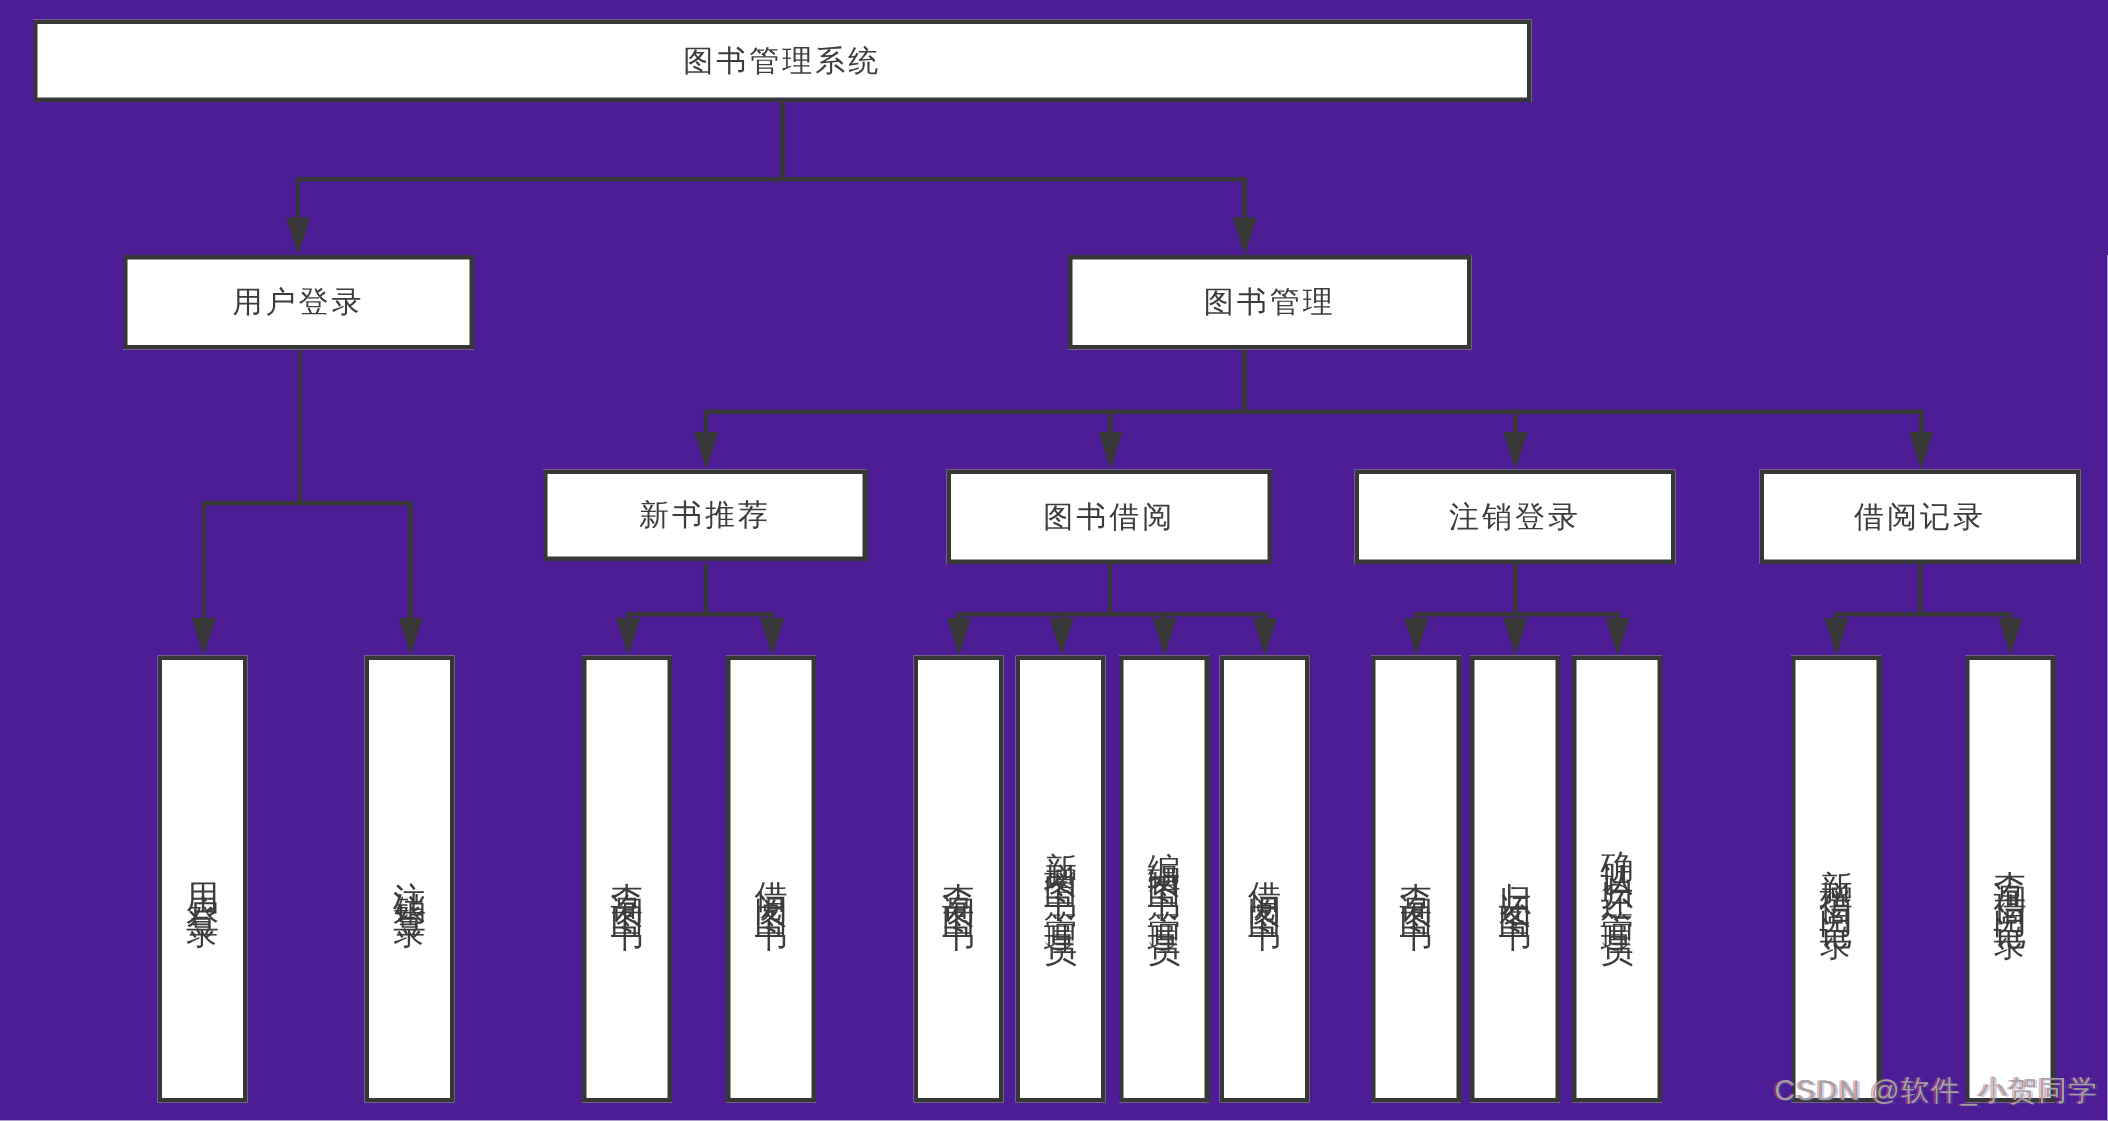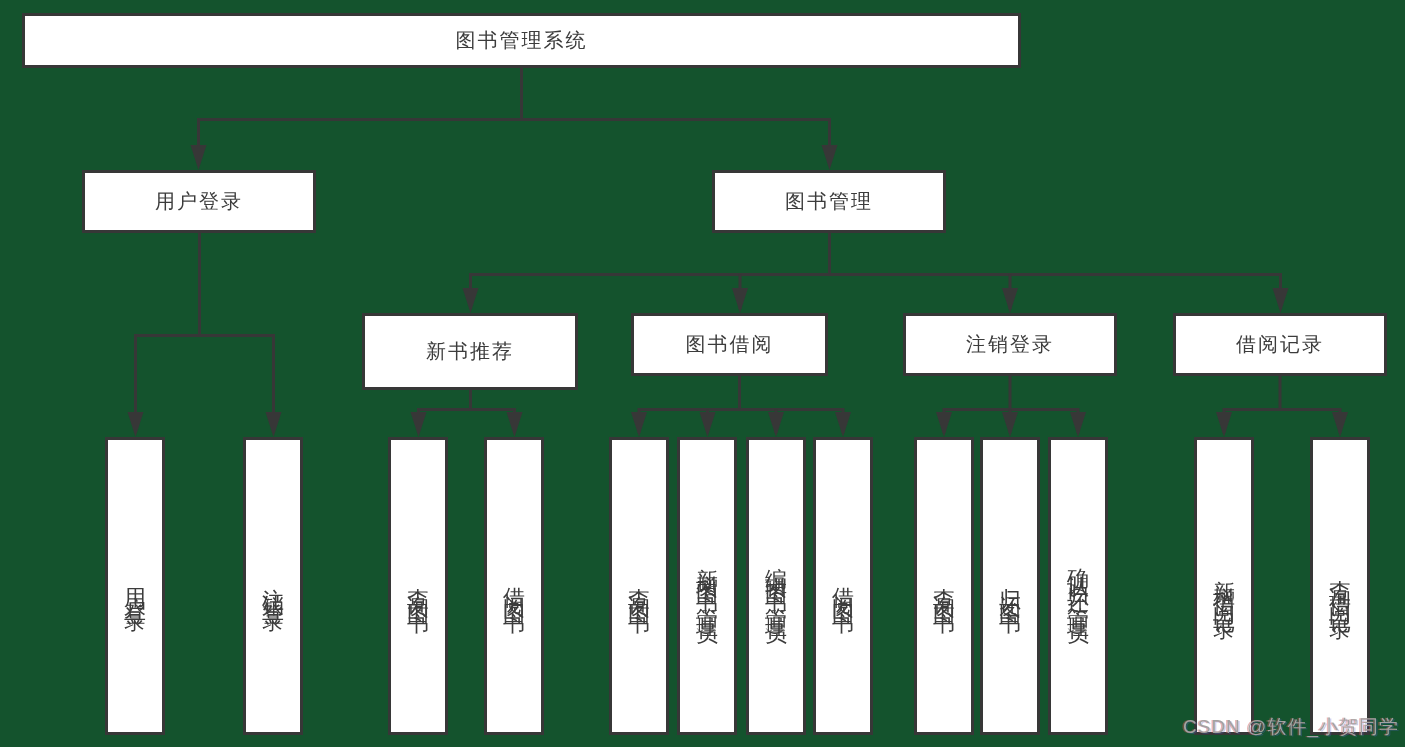--- a/index.html
+++ b/index.html
@@ -1,20 +1,20 @@
 <!DOCTYPE html>
 <html><head>
 <meta charset="utf-8">
 <style>
   html, body { margin: 0; padding: 0; background: #ffffff; }
   .stage {
     position: relative;
     width: 1405px;
     height: 747px;
-    background: #14532d;
+    background: #4c1d95;
     font-family: "Liberation Sans", "DejaVu Sans", sans-serif;
     color: #3a3a3a;
     overflow: hidden;
   }
   .wires {
     position: absolute;
     left: 0; top: 0;
     width: 1405px; height: 747px;
     pointer-events: none;
   }
@@ -118,28 +118,28 @@
     </g>
   </svg>
 
   <div class="node" style="left:22px; top:13px; width:999px; height:55px;">
     <span class="h-label">图书管理系统</span>
   </div>
 
   <div class="node" style="left:82px; top:170px; width:234px; height:63px;">
     <span class="h-label">用户登录</span>
   </div>
-  <div class="node" style="left:712px; top:170px; width:234px; height:63px;">
+  <div class="node" style="left:712px; top:170px; width:269px; height:63px;">
     <span class="h-label">图书管理</span>
   </div>
 
-  <div class="node" style="left:362px; top:313px; width:216px; height:77px;text-align:right;">
+  <div class="node" style="left:362px; top:313px; width:216px; height:61px;text-align:right;">
     <span class="h-label">新书推荐</span>
   </div>
-  <div class="node" style="left:631px; top:313px; width:197px; height:63px;text-align:center;">
+  <div class="node" style="left:631px; top:313px; width:217px; height:63px;text-align:center;">
     <span class="h-label">图书借阅</span>
   </div>
   <div class="node" style="left:903px; top:313px; width:214px; height:63px;">
     <span class="h-label">注销登录</span>
   </div>
   <div class="node" style="left:1173px; top:313px; width:214px; height:63px;">
     <span class="h-label">借阅记录</span>
   </div>
 
   <div class="node leaf" style="left:105px;">

